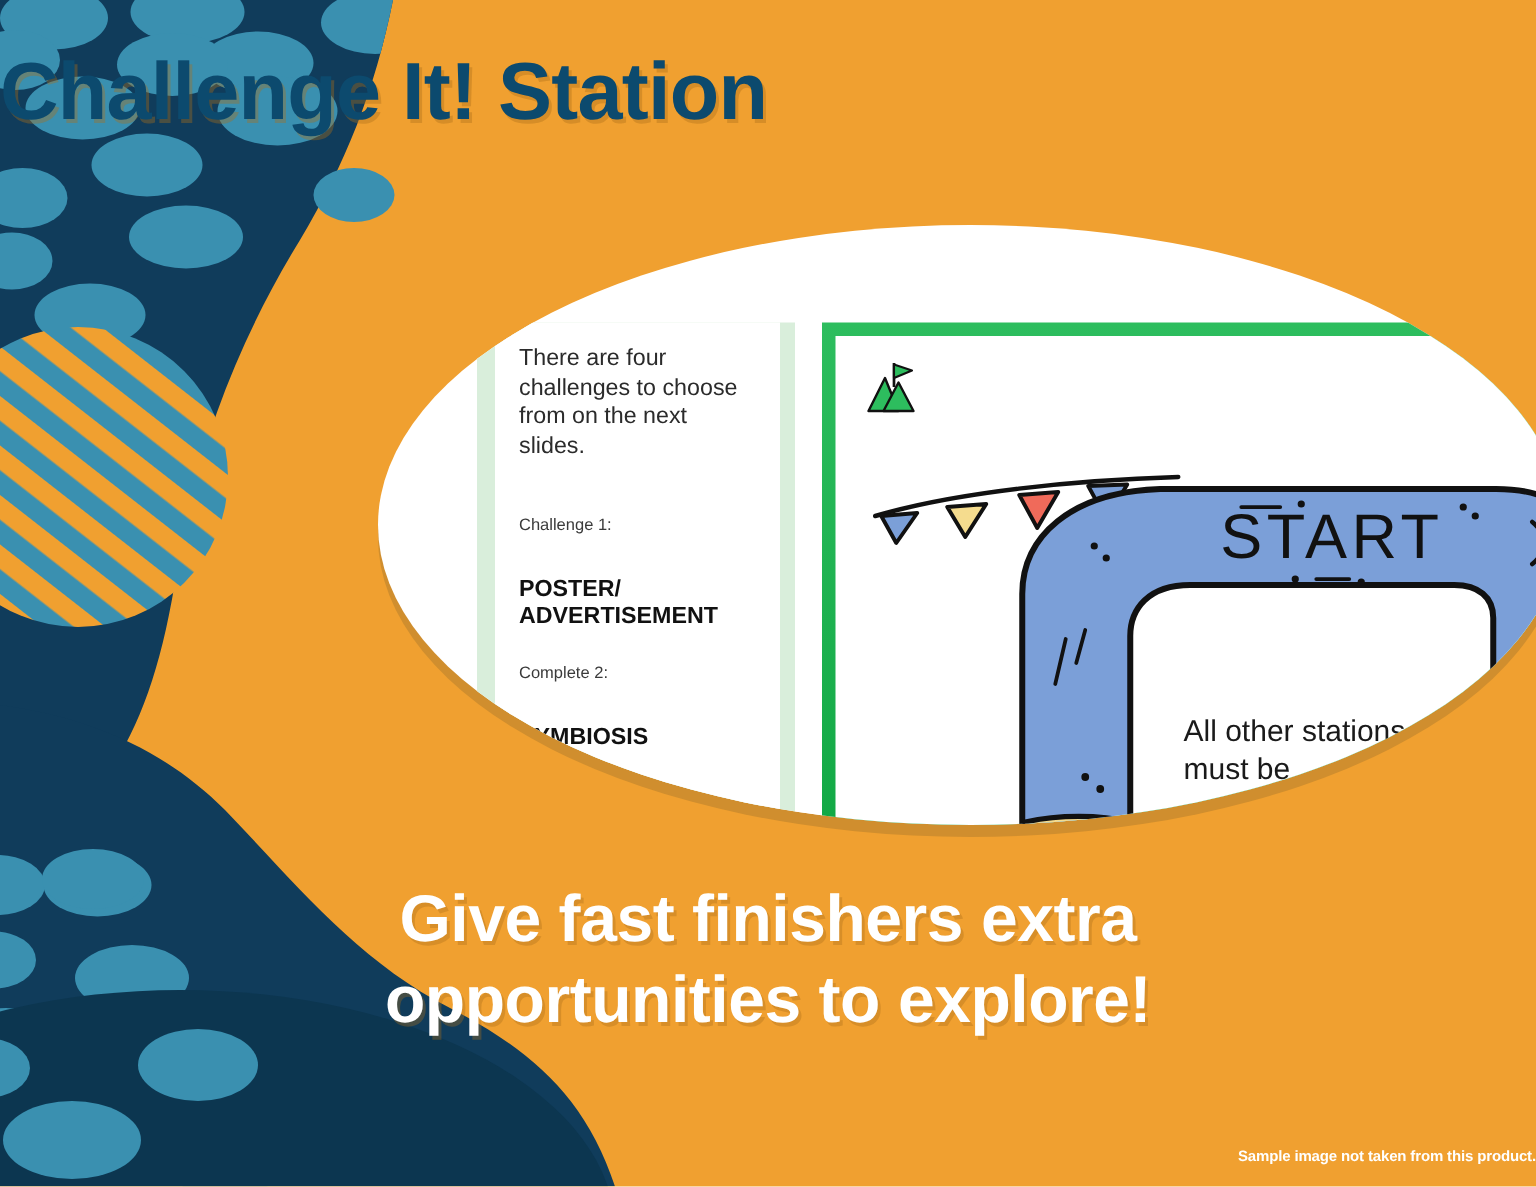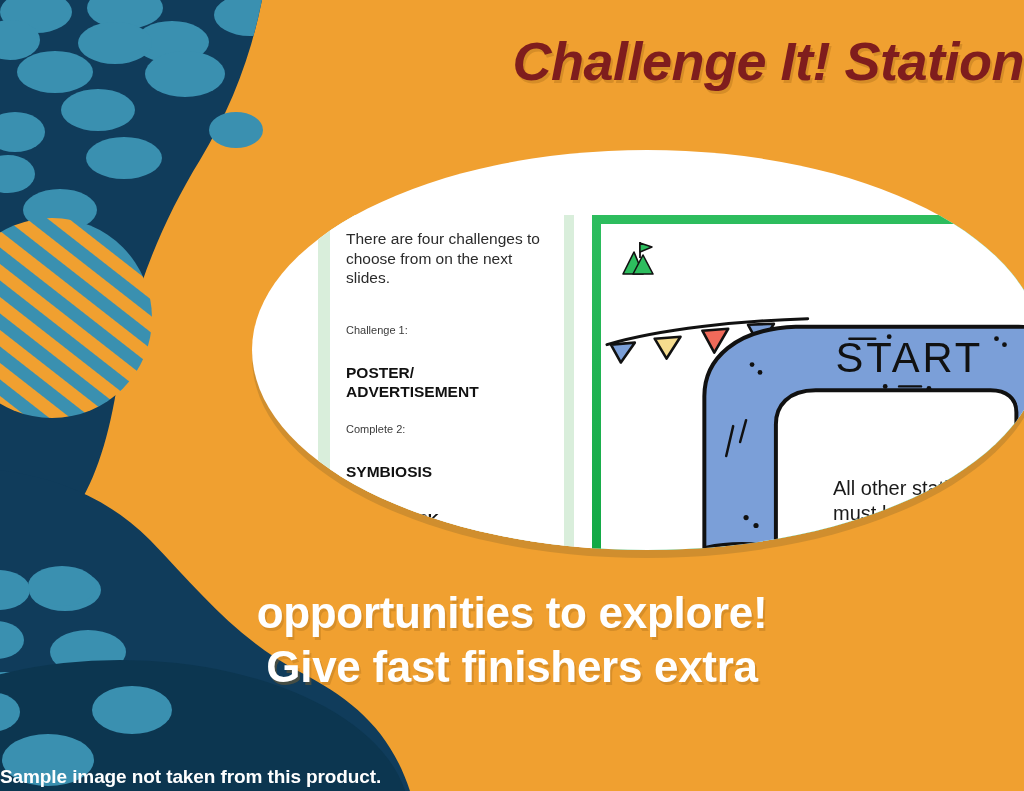--- a/index.html
+++ b/index.html
@@ -27,28 +27,27 @@
     height: 791px;
     pointer-events: none;
   }
 
   
   .headline {
     position: absolute;
     left: 0;
     top: 30px;
     width: 1024px;
-    text-align: right;
-    color: #7f1d1d;
+    text-align: left;
+    color: #0c4a6e;
     font-size: 54px;
     font-weight: bold;
     letter-spacing: -0.5px;
     text-shadow: 2px 3px 0 rgba(170,110,25,0.38);
     z-index: 40;
-    font-style: italic;
   }
 
   
   .subtitle {
     position: absolute;
     left: 0;
     top: 586px;
     width: 1024px;
     text-align: center;
     color: #ffffff;
@@ -60,23 +59,23 @@
     z-index: 40;
   }
   .subtitle .line { display: block; }
 
   
   .footnote {
     position: absolute;
     left: 0;
     top: 766px;
     width: 1024px;
-    text-align: left;
+    text-align: right;
     color: #ffffff;
-    font-size: 19px;
+    font-size: 10px;
     font-weight: bold;
     letter-spacing: -0.1px;
     z-index: 40;
   }
 
   
   .oval-shadow {
     position: absolute;
     left: 252px;
     top: 158px;
@@ -108,21 +107,21 @@
     left: 66px;   
     top: 65px;    
     width: 760px;
     height: 350px;
     display: flex;
     gap: 0;
   }
 
   
   .slide-left {
-    width: 256px;
+    width: 212px;
     background: #D9EEDB;
     padding: 0 10px 12px 12px;
     box-sizing: border-box;
   }
   .slide-left-inner {
     background: #ffffff;
     width: 100%;
     height: 100%;
     padding: 14px 16px;
     box-sizing: border-box;
@@ -361,19 +360,19 @@
             </div>
 
           </div>
         </div>
 
       </div>
     </div>
   </div>
 
   <div class="subtitle">
+    <span class="line">Give fast finishers extra</span>
     <span class="line">opportunities to explore!</span>
-    <span class="line">Give fast finishers extra</span>
   </div>
 
   <div class="footnote">Sample image not taken from this product.</div>
 
 </div>
 
 </body></html>

